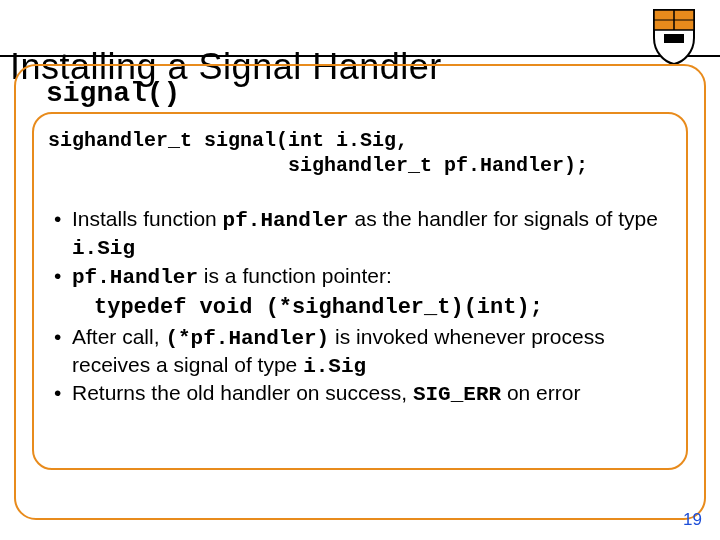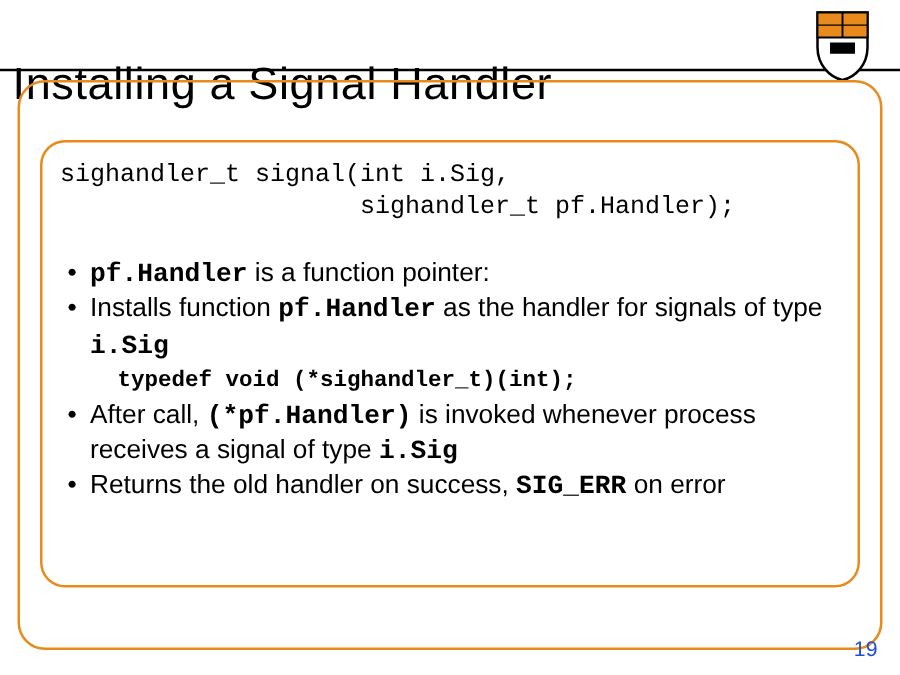--- a/index.html
+++ b/index.html
@@ -67,21 +67,21 @@
     top: 112px;
     width: 656px;
     height: 358px;
     border: 2px solid #e88b1c;
     border-radius: 20px;
     box-sizing: border-box;
     padding: 12px 14px 10px 14px;
   }
   .proto {
     font-family: "Courier New", monospace;
-    font-weight: normal;
+    font-weight: bold;
     font-size: 20px;
     line-height: 1.25;
     white-space: pre;
     margin-bottom: 28px;
     margin-top: 2px;
   }
   ul.bullets {
     list-style: none;
     padding: 0;
     margin: 0 0 0 4px;
@@ -100,21 +100,21 @@
     top: 0;
     font-size: 21px;
   }
   .code {
     font-family: "Courier New", monospace;
     font-weight: bold;
   }
   .typedef {
     font-family: "Courier New", monospace;
     font-weight: bold;
-    font-size: 18px;
+    font-size: 22px;
     margin: 4px 0 4px 46px;
   }
   .page-num {
     position: absolute;
     right: 18px;
     bottom: 10px;
     font-size: 17px;
     color: #1d4ed8;
   }
 </style>
@@ -131,32 +131,33 @@
       <path d="M4 2 H44 V30 C44 44 34 54 24 56 C14 54 4 44 4 30 Z" fill="#fff" stroke="#000" stroke-width="2"></path>
       <path d="M4 2 H44 V22 H4 Z" fill="#e88b1c" stroke="#000" stroke-width="1.5"></path>
       <rect x="14" y="26" width="20" height="9" fill="#000"></rect>
       <path d="M24 22 L24 2" stroke="#000" stroke-width="1.5"></path>
       <path d="M4 12 H44" stroke="#000" stroke-width="1"></path>
     </svg>
   </div>
 
   <div class="outer-frame"></div>
 
+  <div class="section-heading code">signal()</div>
 
   <div class="inner-frame">
 
     <div class="proto"><span>sighandler_t signal(int i.Sig,</span>
 <span>                    sighandler_t pf.Handler);</span></div>
 
     <ul class="bullets">
       <li>
-        <span class="code">pf.Handler</span><span> is a function pointer:</span>
+        <span>Installs function </span><span class="code">pf.Handler</span><span> as the handler for signals of type </span><span class="code">i.Sig</span>
       </li>
       <li>
-        <span>Installs function </span><span class="code">pf.Handler</span><span> as the handler for signals of type </span><span class="code">i.Sig</span>
+        <span class="code">pf.Handler</span><span> is a function pointer:</span>
       </li>
     </ul>
 
     <div class="typedef">typedef void (*sighandler_t)(int);</div>
 
     <ul class="bullets">
       <li>
         <span>After call, </span><span class="code">(*pf.Handler)</span><span> is invoked whenever process receives a signal of type </span><span class="code">i.Sig</span>
       </li>
       <li>

